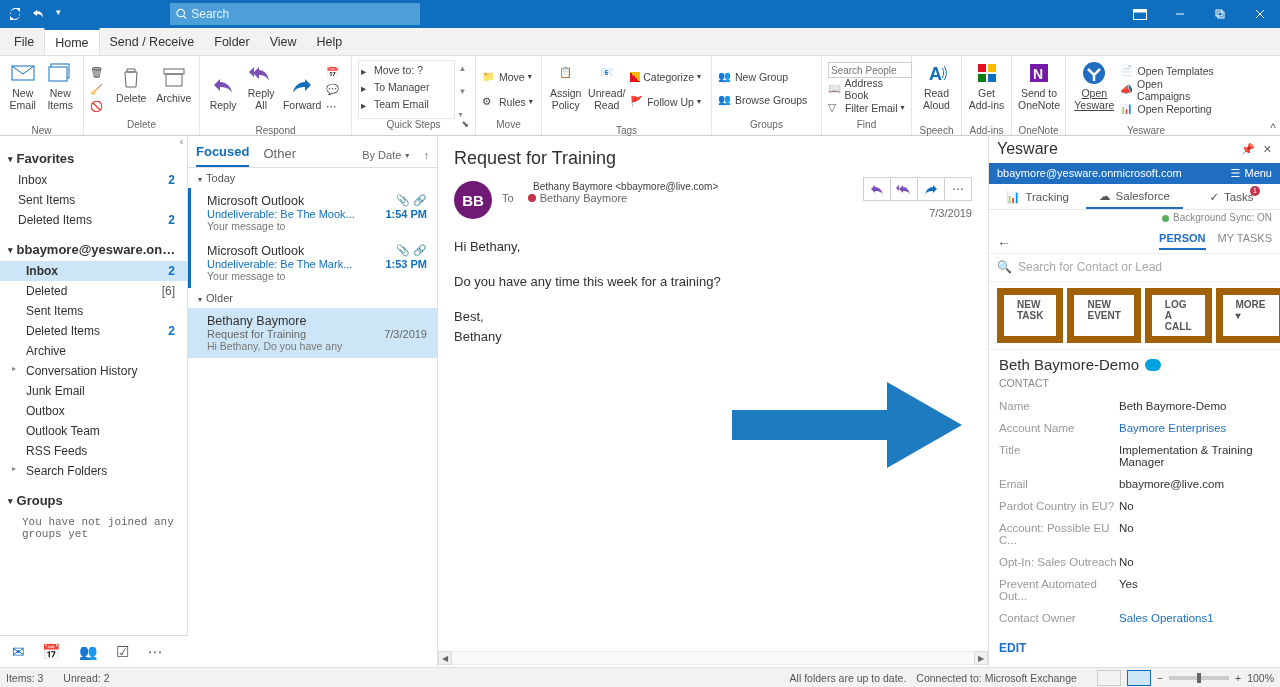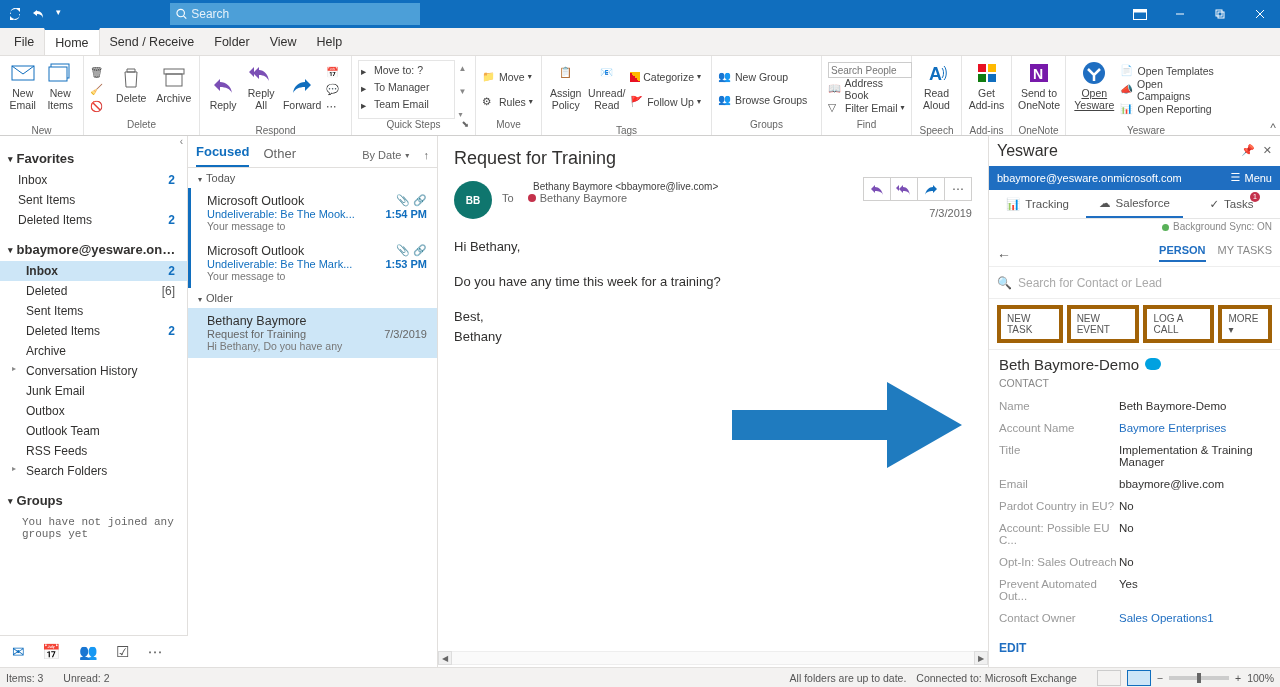--- a/index.html
+++ b/index.html
@@ -57,21 +57,21 @@
 .msg-item.selected .msg-subj, .msg-item .msg-subj.read { color:#666;}
 .msg-item .msg-prev { font-size:10.5px; color:#777;}
 .msg-item .msg-time { color:#106ebe; font-weight:600;}
 .msg-item .msg-time.read { color:#666; font-weight:normal;}
 .msg-item .msg-icons { position:absolute; right:10px; top:6px; font-size:11px; color:#777;}
 
 .reading { flex:1; display:flex; flex-direction:column; position:relative; min-width:0;}
 .reading-header { padding: 12px 16px 8px; }
 .reading-header .subj { font-size:18px; color:#323130;}
 .reading-meta { display:flex; padding: 4px 16px 10px; align-items:flex-start; gap:10px; position:relative;}
-.avatar { width:38px; height:38px; border-radius:50%; background:#0f766e; color:#fff; display:flex;align-items:center;justify-content:center; font-size:10px; font-weight:600;}
+.avatar { width:38px; height:38px; border-radius:50%; background:#701a75; color:#fff; display:flex;align-items:center;justify-content:center; font-size:15px; font-weight:600;}
 .reading-from { font-size:10px; color:#404040;margin-left:31px;}
 .reading-to { font-size:11px; color:#666; display:flex;align-items:center;gap:4px;}
 .presence-dot { width:8px;height:8px;border-radius:50%;background:#c4314b;display:inline-block;}
 .reading-actions { position:absolute; right:16px; top:0; display:flex; gap:0;}
 .reading-actions .ra-btn { width:28px;height:24px;border:1px solid #d0cfce;display:flex;align-items:center;justify-content:center;color:#555;font-size:12px; cursor:pointer; margin-left:-1px;}
 .reading-date { position:absolute; right:16px; top:30px; font-size:11px; color:#666;}
 .reading-body { padding: 8px 16px; font-size:13px; color:#323130; line-height:1.6;}
 .reading-body p { margin-bottom: 14px;}
 
 .big-arrow { position:absolute; left:732px; top:382px; z-index:5;}
@@ -88,21 +88,21 @@
 .yw-sync { height:20px; text-align:right; padding:2px 8px; font-size:10px; color:#888;}
 .yw-sync .dot { display:inline-block;width:7px;height:7px;border-radius:50%;background:#59b159;margin-right:4px;vertical-align:middle;}
 .yw-nav { height:28px; display:flex;align-items:center; padding:0 8px; border-bottom:1px solid #eee;}
 .yw-nav .back { color:#555; font-size:14px; cursor:pointer;}
 .yw-nav .subtabs { margin-left:auto; display:flex; gap:12px; font-size:11px;}
 .yw-nav .subtab { color:#888; cursor:pointer; padding-bottom:4px;}
 .yw-nav .subtab.active { color:#1f6ec1; border-bottom:2px solid #1f6ec1; font-weight:600;}
 .yw-search { height:32px; border-bottom:1px solid #eee; display:flex;align-items:center;padding:0 8px; color:#888;}
 .yw-search .icon{margin-right:6px; font-size:12px;}
 .yw-actions { padding:6px 8px; display:flex; gap:4px; border-bottom:1px solid #eee;}
-.yw-actions .btn { border:4px solid #a16207; padding:4px 6px; font-size:10px; color:#555; cursor:pointer;}
+.yw-actions .btn { border:7px solid #a16207; padding:4px 13px; font-size:10px; color:#555; cursor:pointer;font-weight:bold;}
 .yw-record { padding:6px 10px 0;}
 .yw-record .name { font-size:15px; color:#323130; display:flex;align-items:center;gap:6px;}
 .yw-record .sf-cloud { width:16px;height:12px;background:#00a1e0;border-radius:6px;display:inline-block;}
 .yw-record .section-lbl { font-size:10.5px; color:#888; margin:4px 0 6px;}
 .yw-field { display:flex; padding:5px 0; font-size:11.5px;}
 .yw-field .lbl { width:120px; color:#999;}
 .yw-field .val { flex:1; color:#323130;}
 .yw-field .val.link { color:#1f6ec1;}
 .yw-edit { padding:12px 10px; color:#1f6ec1; font-size:12px; font-weight:600; cursor:pointer;}
 

